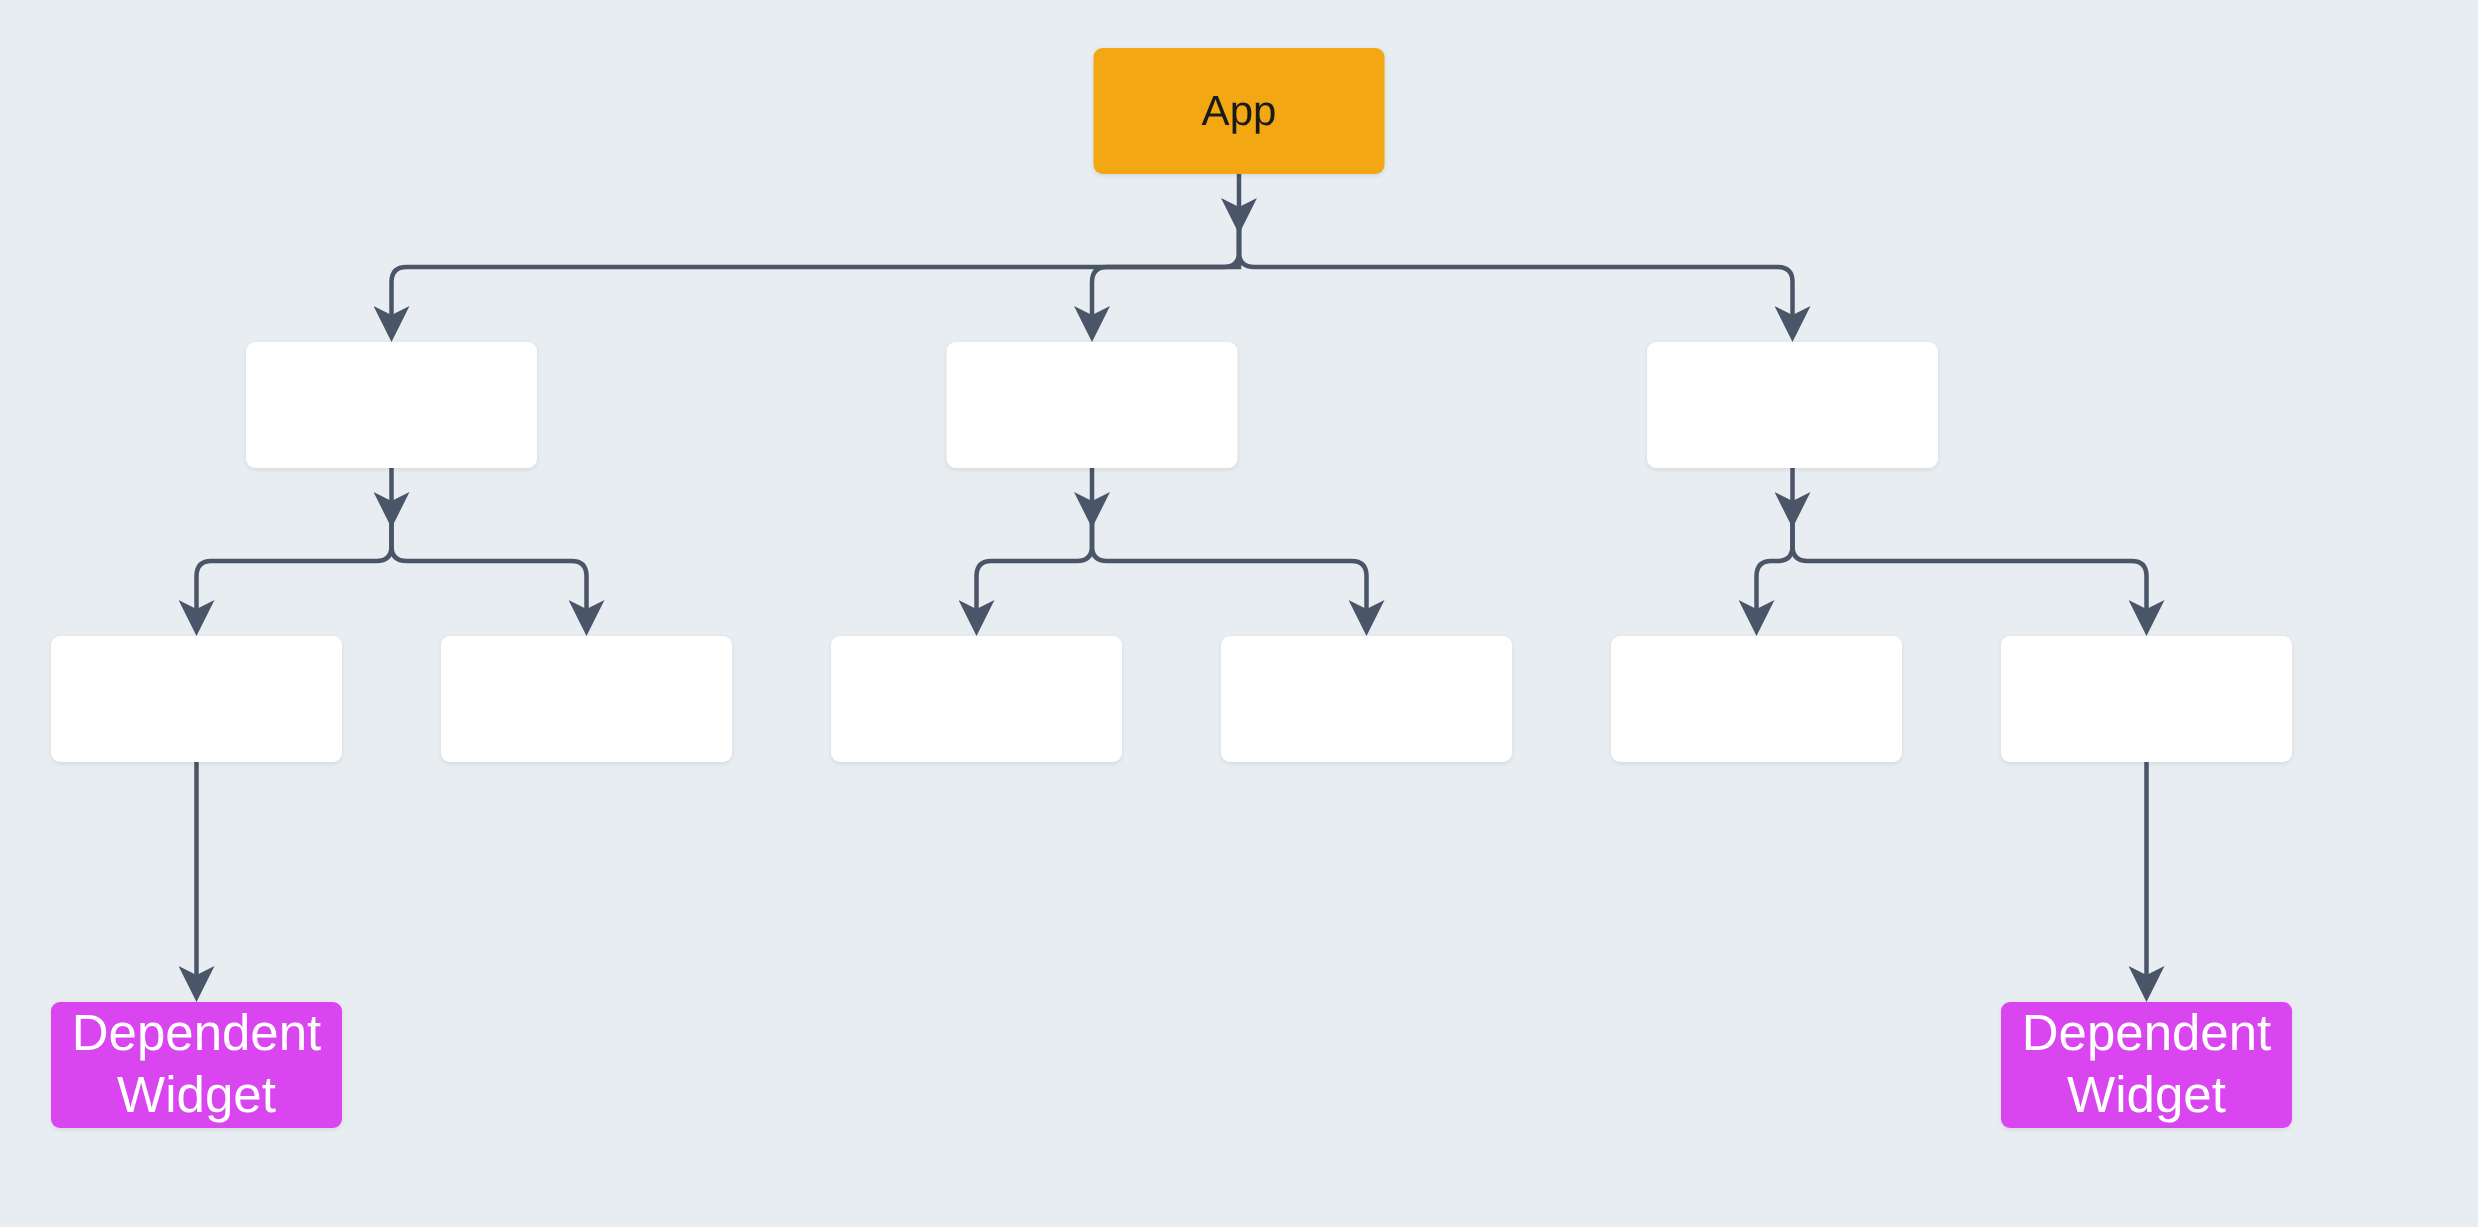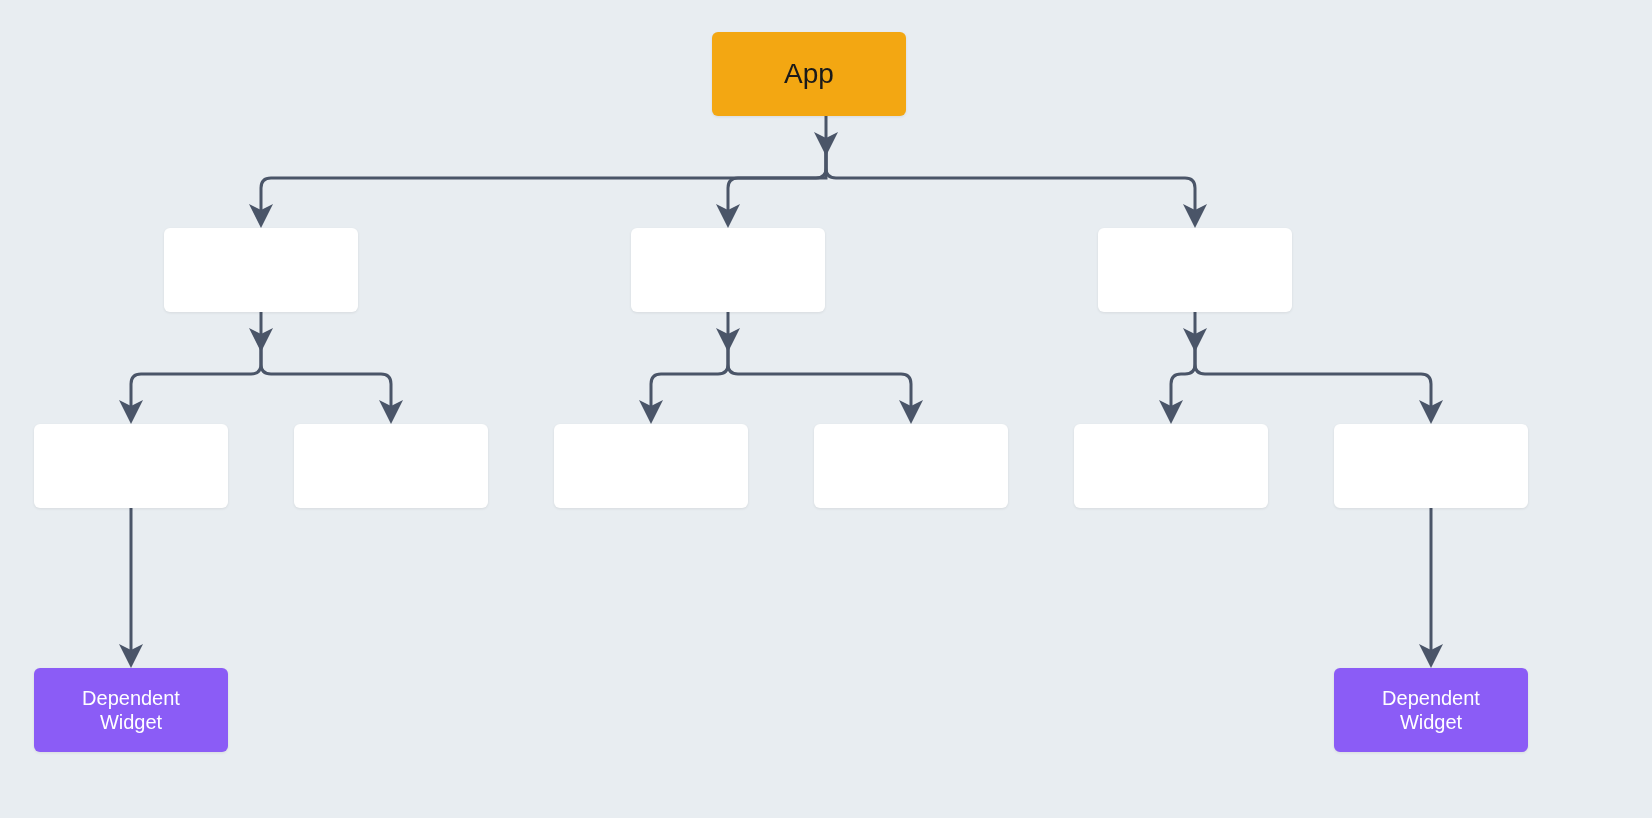--- a/index.html
+++ b/index.html
@@ -27,23 +27,23 @@
     .node-root {
       background: #f3a712;
       color: #1a1a1a;
       font-size: 28px;
       font-weight: 400;
     }
     .node-empty {
       background: #ffffff;
     }
     .node-dependent {
-      background: #8b5cf6;
+      background: #d946ef;
       color: #ffffff;
-      font-size: 20px;
+      font-size: 34px;
       font-weight: 400;
       line-height: 1.2;
       white-space: pre-line;
       justify-content: center;
     }
     svg.connectors {
       position: absolute;
       top: 0;
       left: 0;
       width: 1652px;
@@ -78,21 +78,21 @@
     <path d="M 1195 312 L 1195 346"></path>
     <path d="M 1195 346 L 1195 364 Q 1195 374 1185 374 L 1181 374 Q 1171 374 1171 384 L 1171 418"></path>
     <path d="M 1195 346 L 1195 364 Q 1195 374 1205 374 L 1421 374 Q 1431 374 1431 384 L 1431 418"></path>
 
     <path d="M 131 508 L 131 662"></path>
 
     <path d="M 1431 508 L 1431 662"></path>
   </g>
 </svg>
 
-<div class="node node-root" style="left:712px;top:32px;width:194px;height:84px;">
+<div class="node node-root" style="left:729px;top:32px;width:194px;height:84px;">
   <span>App</span>
 </div>
 
 <div class="node node-empty" style="left:164px;top:228px;width:194px;height:84px;"></div>
 <div class="node node-empty" style="left:631px;top:228px;width:194px;height:84px;"></div>
 <div class="node node-empty" style="left:1098px;top:228px;width:194px;height:84px;"></div>
 
 <div class="node node-empty" style="left:34px;top:424px;width:194px;height:84px;"></div>
 <div class="node node-empty" style="left:294px;top:424px;width:194px;height:84px;"></div>
 <div class="node node-empty" style="left:554px;top:424px;width:194px;height:84px;"></div>

